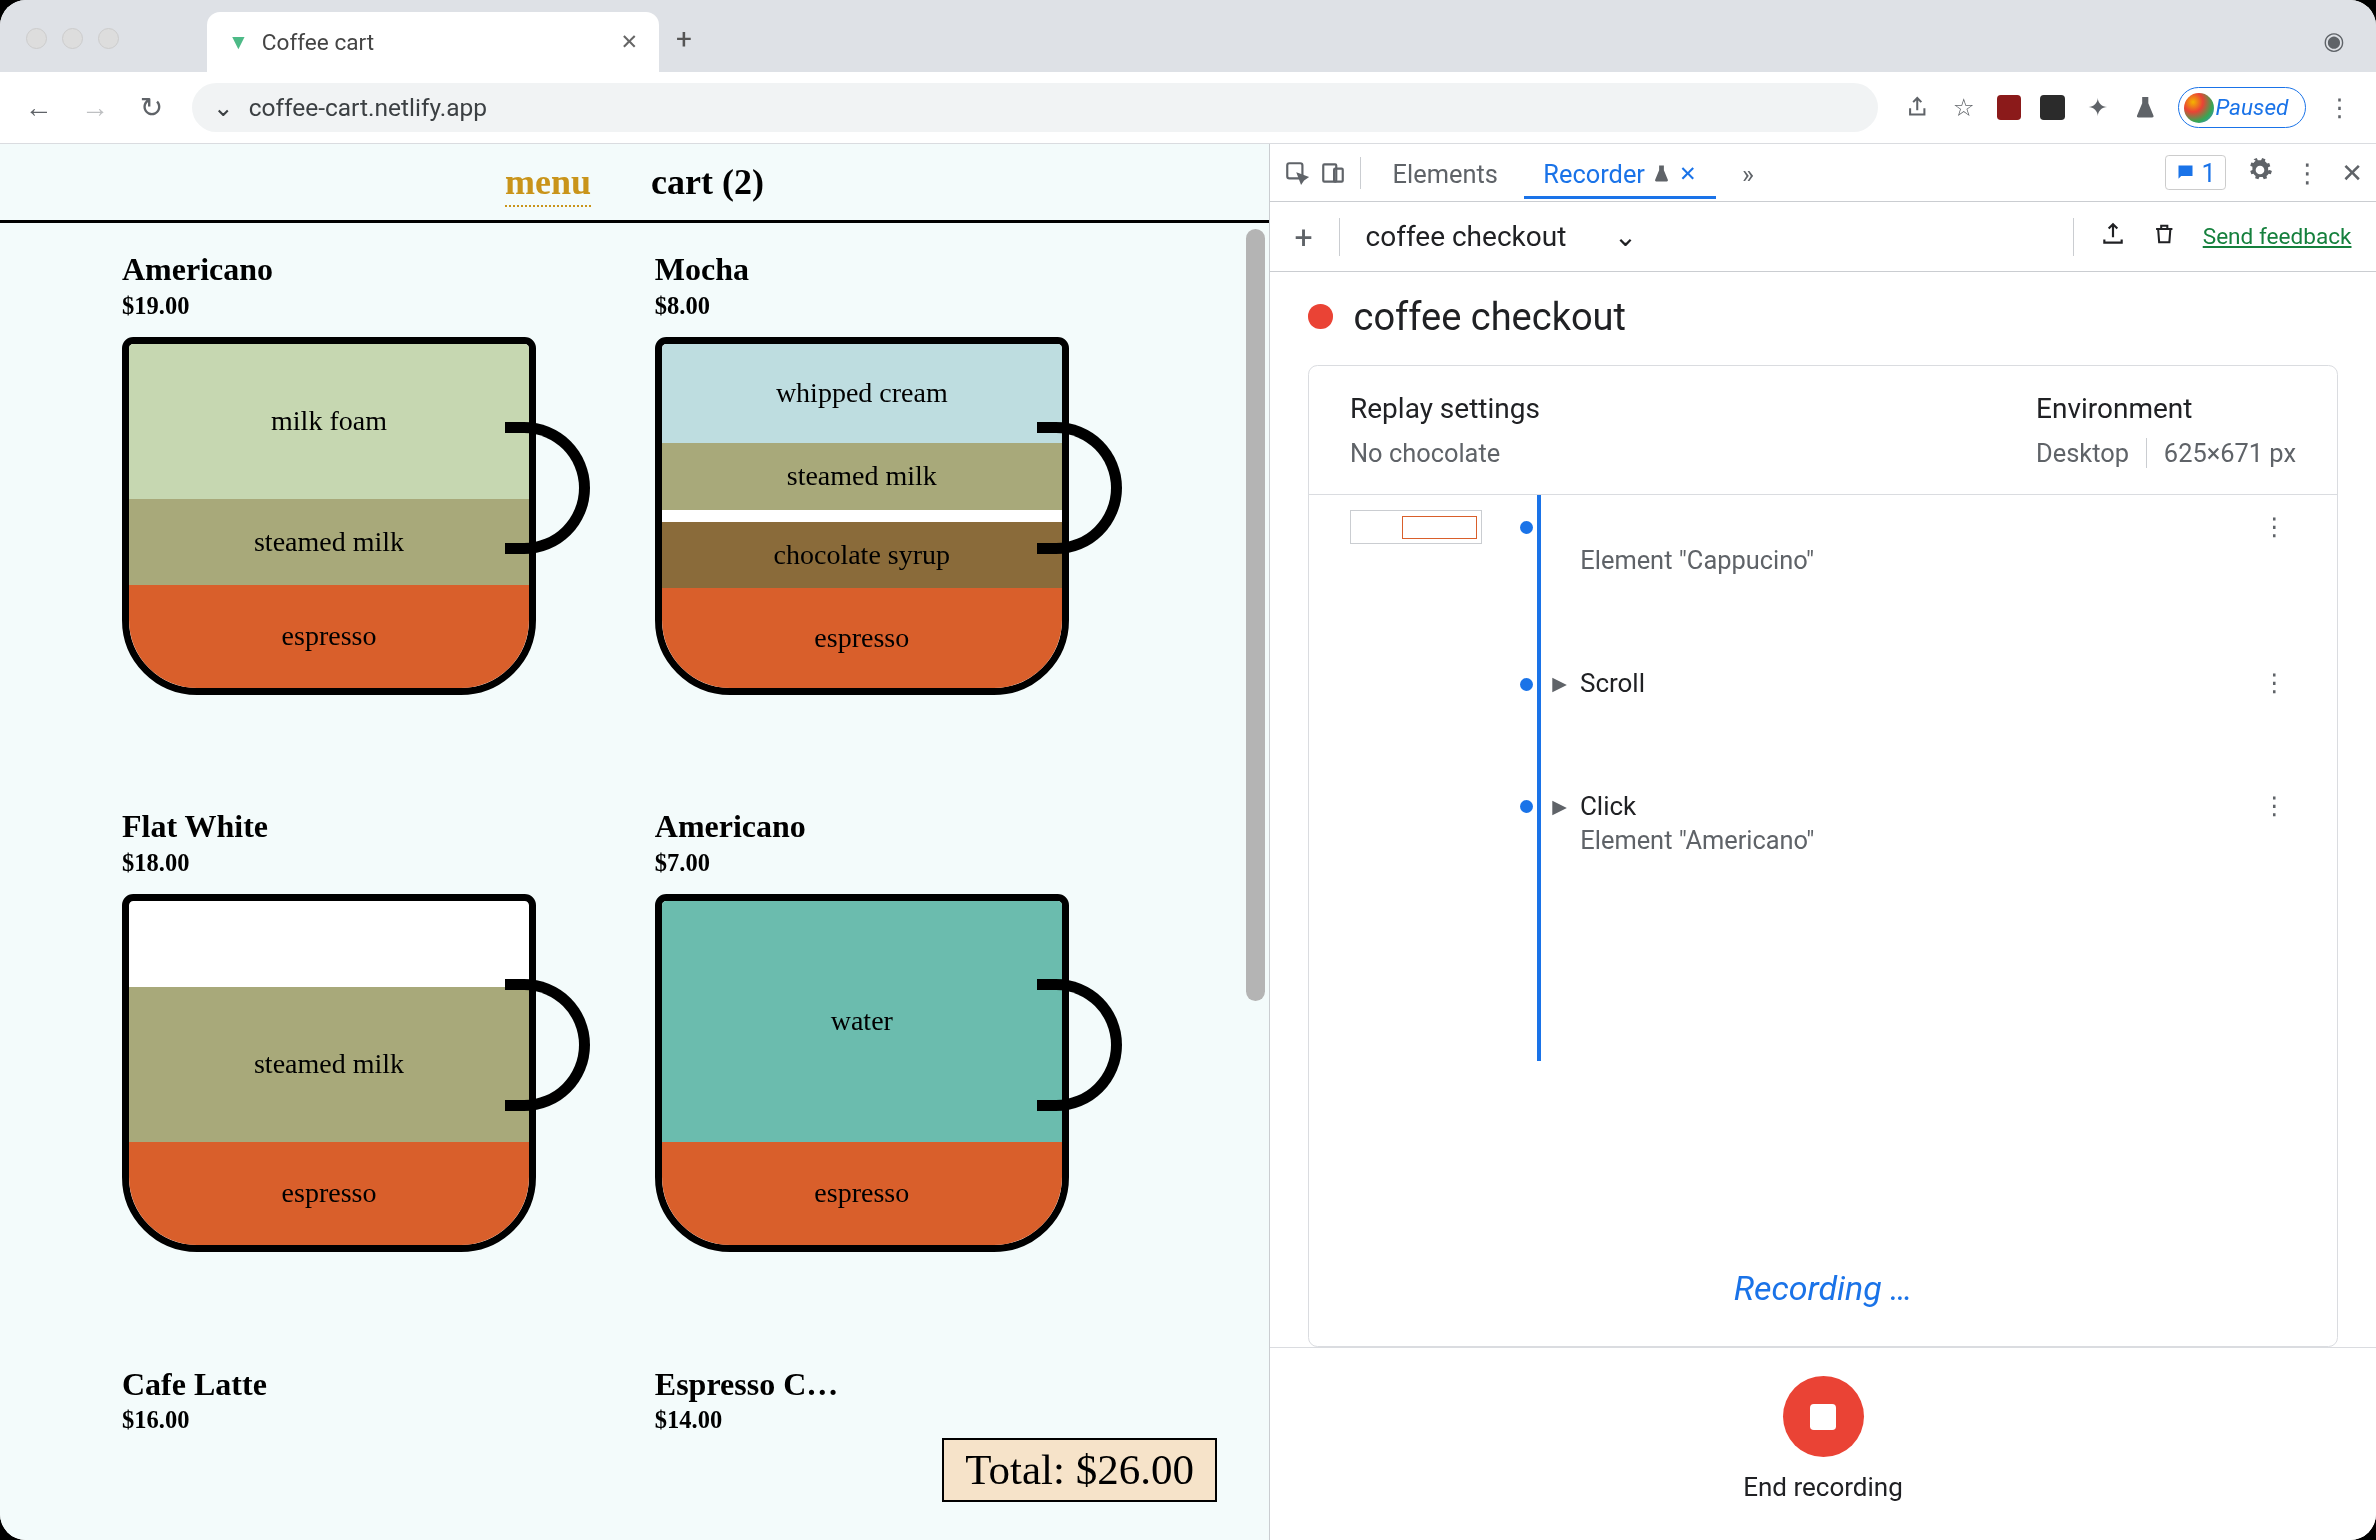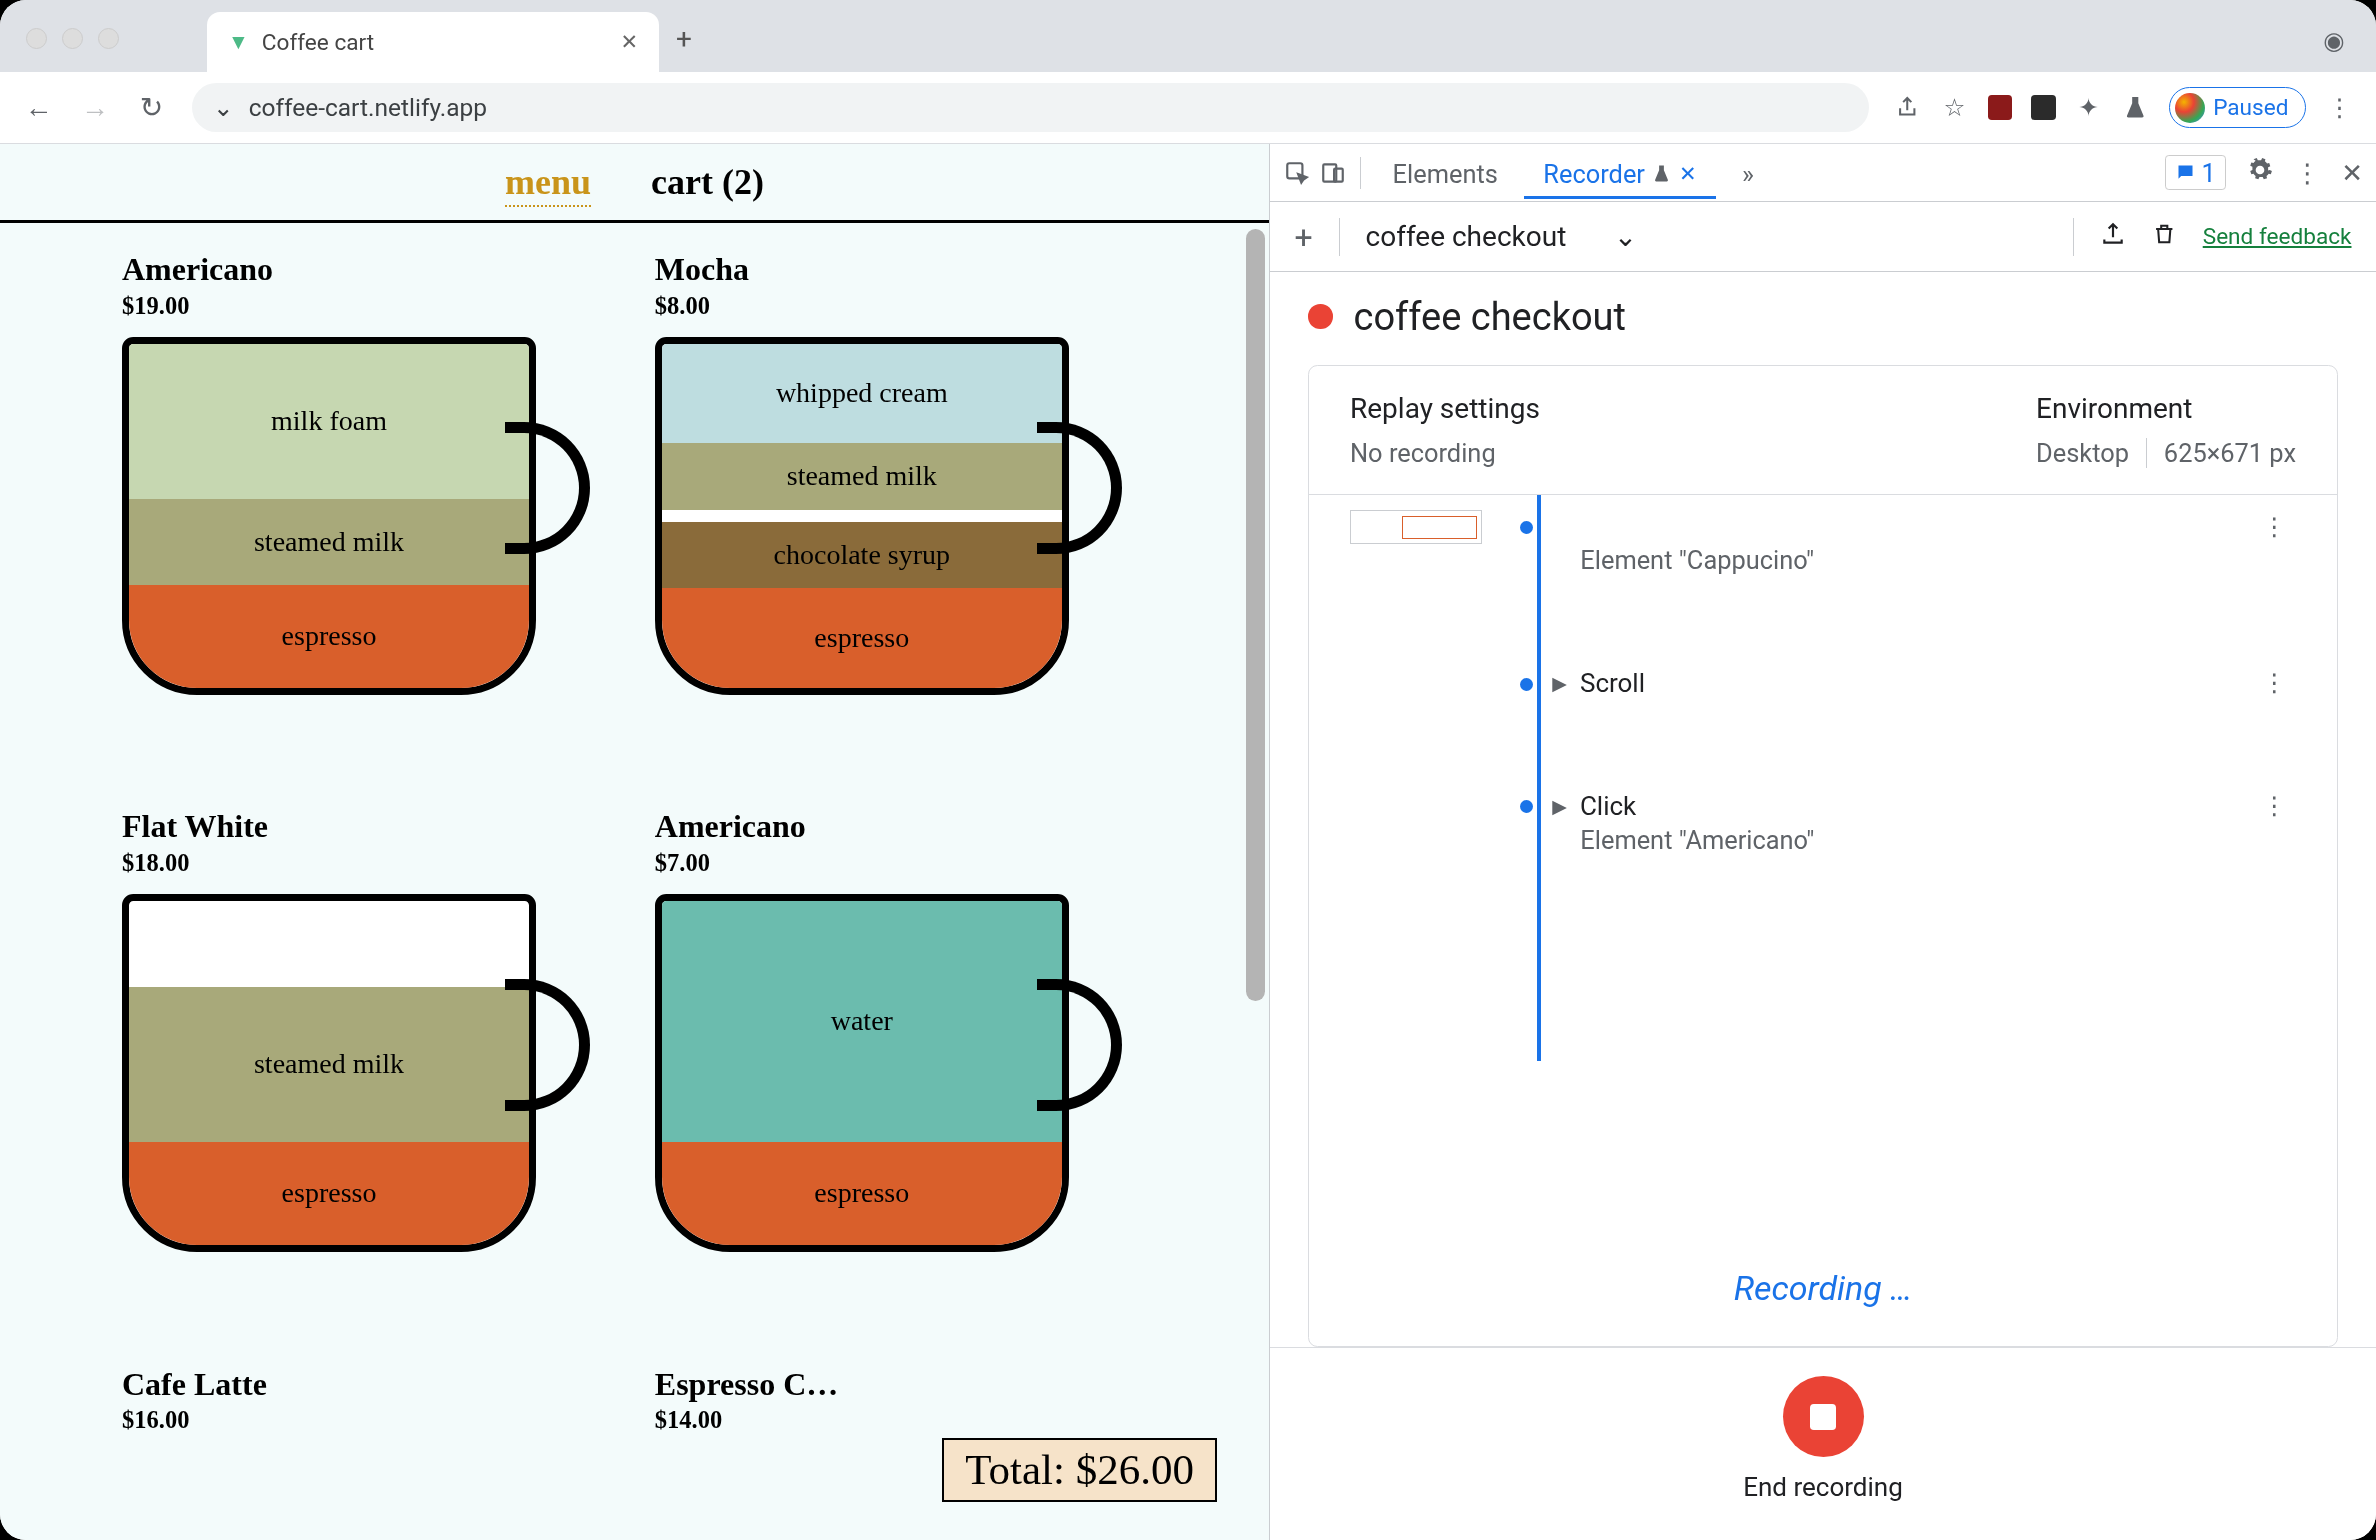--- a/index.html
+++ b/index.html
@@ -71,21 +71,21 @@
   padding: 0 21px;
   gap: 15px;
   color: #3c4043;
   font-size: 24.5px;
 }
 .ext-row { display:flex; align-items:center; gap: 19px; }
 .ext-ico { width: 28px; height: 28px; display:flex; align-items:center; justify-content:center; color:#5f6368; font-size:24.5px; }
 .ext-sq { width: 24.5px; height: 24.5px; border-radius: 3.8px; }
 .paused-pill {
   border: 1.9px solid #1a73e8; border-radius: 24.5px; height: 41px; padding: 0 17px 0 5.6px;
-  display:flex; align-items:center; gap: 8px; color:#1a73e8; font-size: 22.6px;
+  display:flex; align-items:center; gap: 1px; color:#1a73e8; font-size: 22.6px; font-style: italic;
 }
 .avatar { width: 30px; height: 30px; border-radius:50%; background: radial-gradient(circle at 30% 30%, #f4b400, #ea4335, #34a853, #4285f4); }
 
 .content-row { flex:1; display:flex; overflow:hidden; }
 
 
 .page {
   width: 1269px;
   background: #f3fbfb;
   display:flex; flex-direction:column;
@@ -397,21 +397,21 @@
       <div class="devtools-wrap">
         <div class="rec-title">
           <div class="red-dot"></div>
           <span>coffee checkout</span>
         </div>
 
         <div class="rec-panel">
           <div class="rp-header">
             <div class="rp-col">
               <h4>Replay settings</h4>
-              <div class="sub">No recording</div>
+              <div class="sub">No chocolate</div>
             </div>
             <div class="rp-col" style="margin-left:auto">
               <h4>Environment</h4>
               <div class="env-row">
                 <span class="sub">Desktop</span>
                 <div class="divider"></div>
                 <span class="sub">625×671 px</span>
               </div>
             </div>
           </div>

